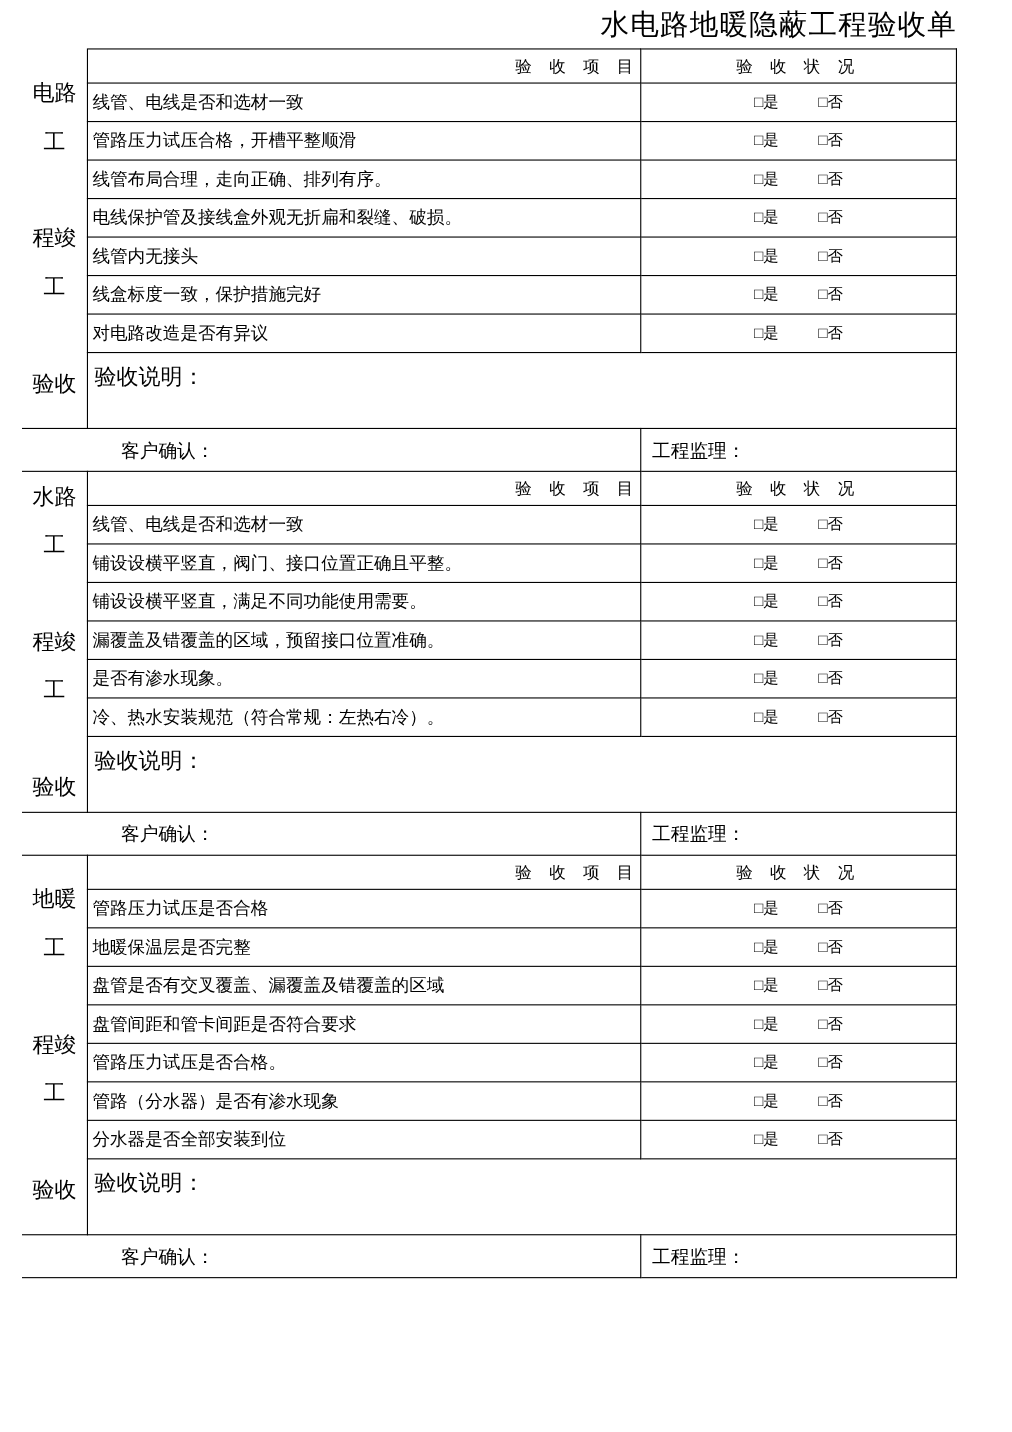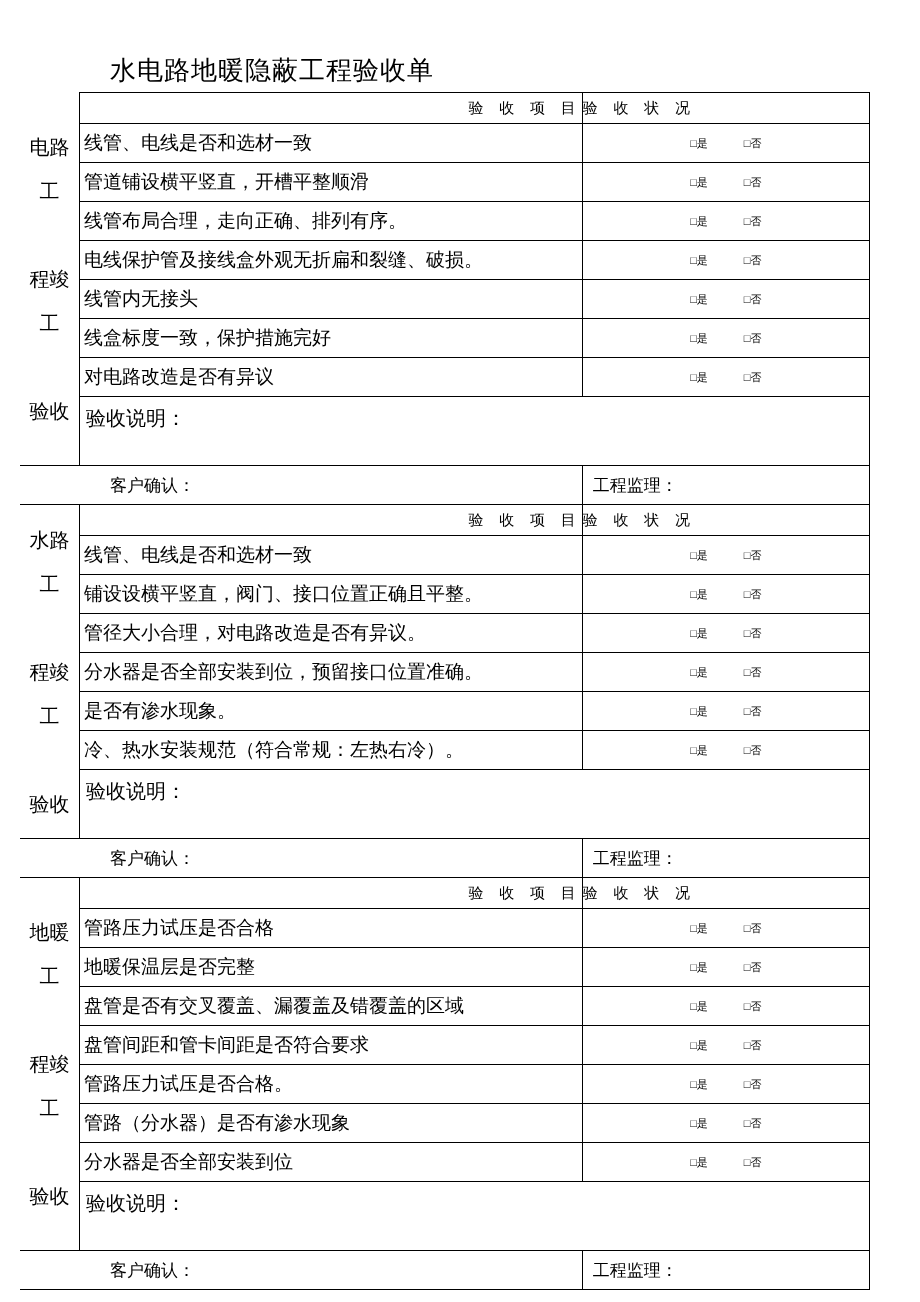--- a/index.html
+++ b/index.html
@@ -9,26 +9,25 @@
     padding: 0;
     background: #fff;
     color: #000;
   }
   .sheet {
     width: 920px;
     box-sizing: border-box;
     padding: 0 50px 40px 20px;
   }
   .title {
-    text-align: left;
+    text-align: right;
     font-size: 26px;
     padding: 5px 0 4px 0;
     letter-spacing: 1px;
     margin-left: 90px;
-    margin-top: 48px;
   }
   table {
     border-collapse: collapse;
     width: 100%;
     table-layout: fixed;
   }
   td, th {
     border: 1px solid #000;
     padding: 0;
     vertical-align: middle;
@@ -40,32 +39,33 @@
     line-height: 2.2;
     padding: 0 4px;
   }
   .hdr {
     text-align: right;
     letter-spacing: 6px;
     height: 30px;
     font-size: 15px;
   }
   .hdr-status {
+    text-align: center;
     letter-spacing: 6px;
     height: 30px;
     font-size: 15px;
   }
   .item-cell {
     padding: 6px 4px 6px 4px;
     height: 22px;
-    font-size: 19px;
+    font-size: 16px;
   }
   .status-cell {
     text-align: center;
-    font-size: 11px;
+    font-size: 14px;
     white-space: nowrap;
   }
   .yn {
     display: inline-block;
     margin: 0 18px;
   }
   .note-cell {
     height: 52px;
     vertical-align: top;
     padding: 8px 6px;
@@ -96,21 +96,21 @@
         <tr>
       <td class="section-label no-left no-top" rowspan="9">电路工<br><br>程竣工<br><br>验收</td>
       <td class="hdr">验 收 项 目</td>
       <td class="hdr-status">验 收 状 况</td>
     </tr>
     <tr>
           <td class="item-cell">线管、电线是否和选材一致</td>
           <td class="status-cell"><span class="yn">□是</span><span class="yn">□否</span></td>
         </tr>
     <tr>
-          <td class="item-cell">管道铺设横平竖直，开槽平整顺滑</td>
+          <td class="item-cell">管路压力试压合格，开槽平整顺滑</td>
           <td class="status-cell"><span class="yn">□是</span><span class="yn">□否</span></td>
         </tr>
     <tr>
           <td class="item-cell">线管布局合理，走向正确、排列有序。</td>
           <td class="status-cell"><span class="yn">□是</span><span class="yn">□否</span></td>
         </tr>
     <tr>
           <td class="item-cell">电线保护管及接线盒外观无折扁和裂缝、破损。</td>
           <td class="status-cell"><span class="yn">□是</span><span class="yn">□否</span></td>
         </tr>
@@ -141,25 +141,25 @@
     </tr>
     <tr>
           <td class="item-cell">线管、电线是否和选材一致</td>
           <td class="status-cell"><span class="yn">□是</span><span class="yn">□否</span></td>
         </tr>
     <tr>
           <td class="item-cell">铺设设横平竖直，阀门、接口位置正确且平整。</td>
           <td class="status-cell"><span class="yn">□是</span><span class="yn">□否</span></td>
         </tr>
     <tr>
-          <td class="item-cell">管径大小合理，对电路改造是否有异议。</td>
-          <td class="status-cell"><span class="yn">□是</span><span class="yn">□否</span></td>
-        </tr>
-    <tr>
-          <td class="item-cell">分水器是否全部安装到位，预留接口位置准确。</td>
+          <td class="item-cell">铺设设横平竖直，满足不同功能使用需要。</td>
+          <td class="status-cell"><span class="yn">□是</span><span class="yn">□否</span></td>
+        </tr>
+    <tr>
+          <td class="item-cell">漏覆盖及错覆盖的区域，预留接口位置准确。</td>
           <td class="status-cell"><span class="yn">□是</span><span class="yn">□否</span></td>
         </tr>
     <tr>
           <td class="item-cell">是否有渗水现象。</td>
           <td class="status-cell"><span class="yn">□是</span><span class="yn">□否</span></td>
         </tr>
     <tr>
           <td class="item-cell">冷、热水安装规范（符合常规：左热右冷）。</td>
           <td class="status-cell"><span class="yn">□是</span><span class="yn">□否</span></td>
         </tr>

